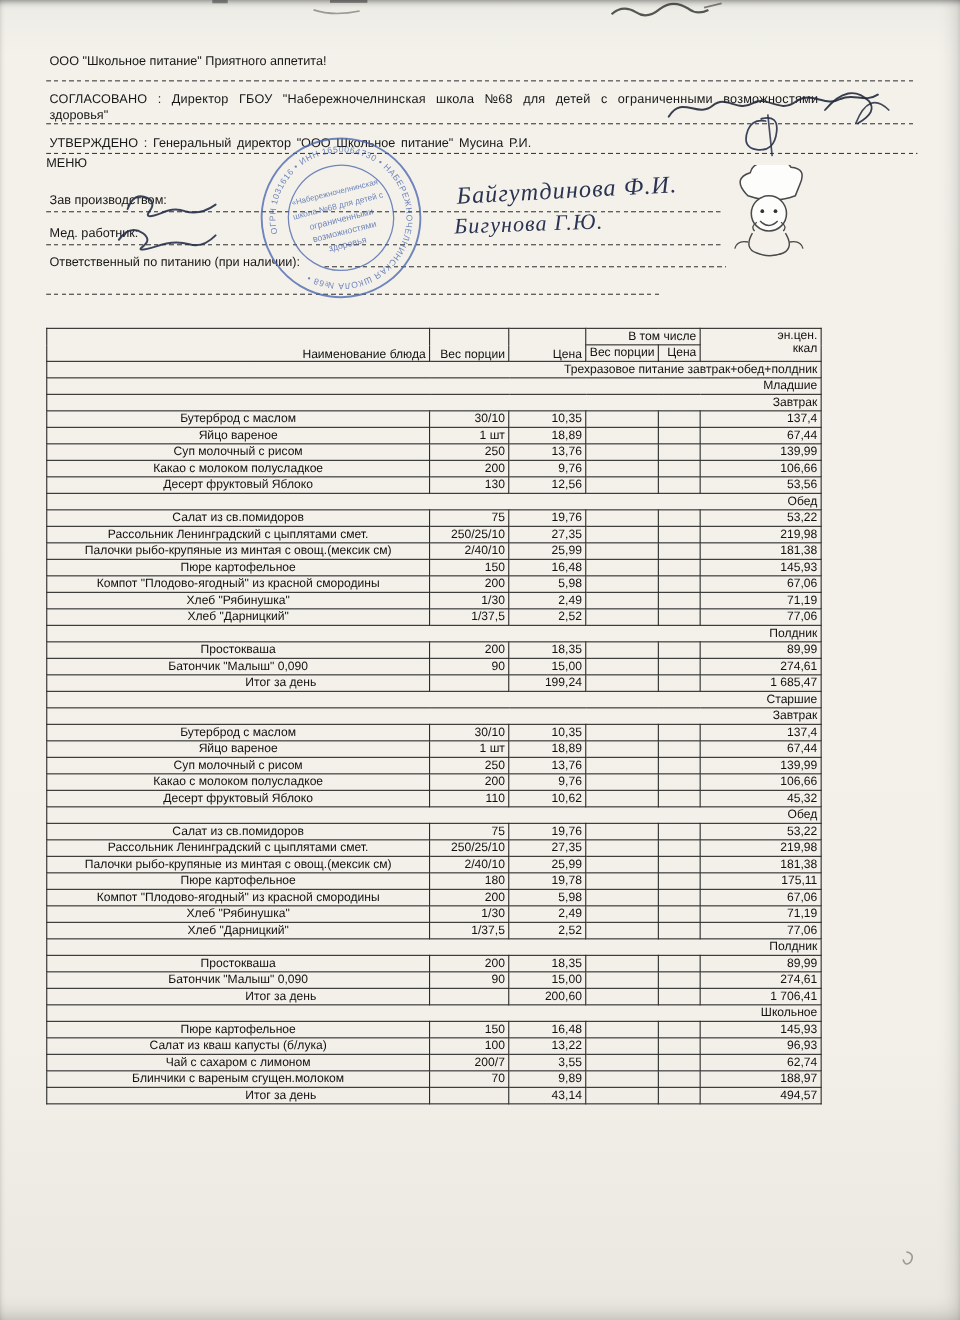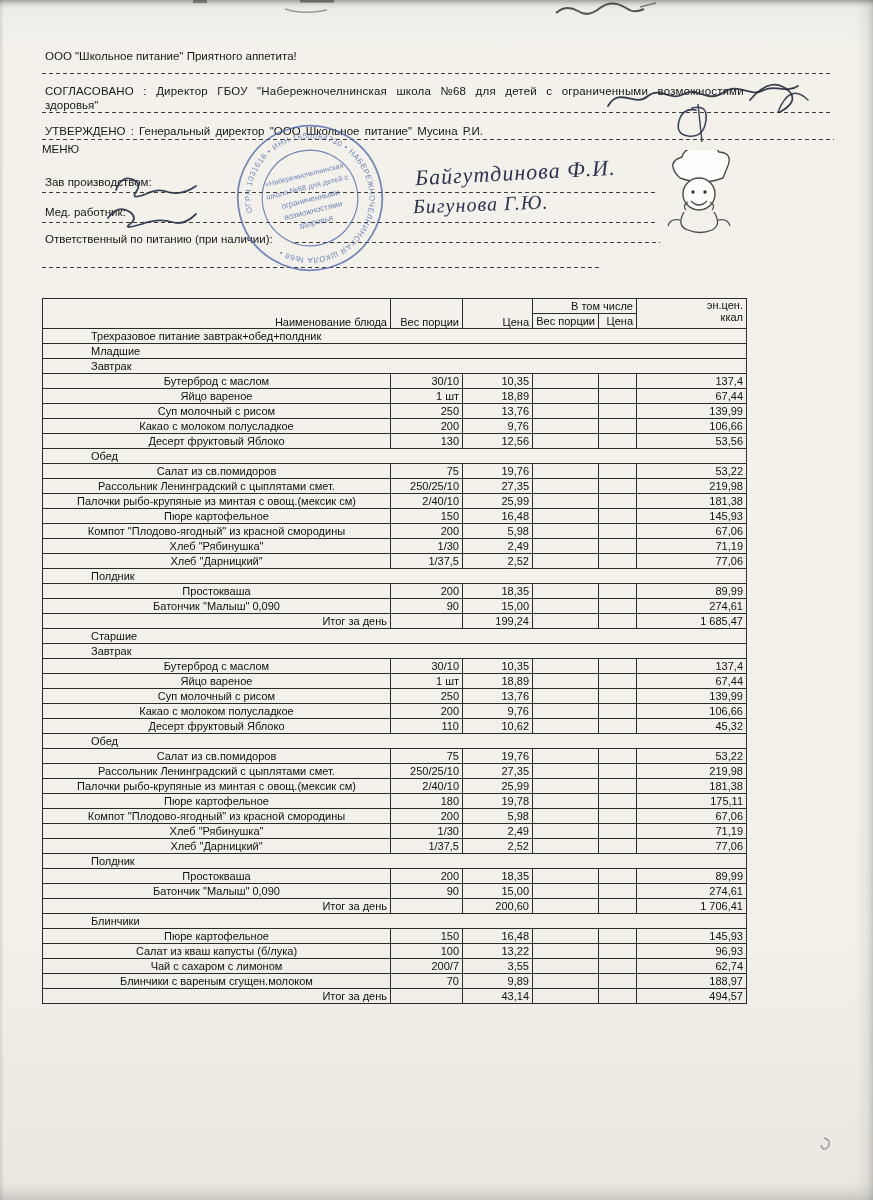--- a/index.html
+++ b/index.html
@@ -34,22 +34,22 @@
   }
   .menu-table th, .menu-table td {
     border:1px solid #2b2b2b; padding:0 3px; height:15px; line-height:12px;
     font-weight:normal; white-space:nowrap; overflow:hidden; vertical-align:middle;
   }
   .menu-table th { text-align:right; }
   .menu-table th.vbot { vertical-align:bottom; }
   .menu-table th.vtop { vertical-align:top; line-height:12px;margin-left:10px; }
   .menu-table td.name { text-align:center; }
   .menu-table td.num { text-align:right; }
-  .menu-table td.sec { text-align:left;padding-left:48px; }
-  .menu-table td.total-name { text-align:right; padding-left:180px;margin-top:17px; }
+  .menu-table td.sec { text-align:right;padding-left:48px; }
+  .menu-table td.total-name { text-align:left; padding-left:180px;margin-top:17px; }
 </style>
 </head>
 <body>
 
 <div class="scan">
 
   <svg class="ink" style="left:0;top:0;width:873px;height:30px" viewBox="0 0 873 30">
     <rect x="193" y="0" width="14" height="3" fill="#2d2d2d" opacity=".5"></rect>
     <rect x="300" y="0" width="34" height="2.6" fill="#222" opacity=".5"></rect>
     <path d="M285,9 q18,6 42,1" stroke="#555" stroke-width="1.5" fill="none" opacity=".55"></path>
@@ -415,21 +415,21 @@
         </tr>
         <tr>
           <td class="name total-name">Итог за день</td>
           <td class="num"></td>
           <td class="num">200,60</td>
           <td class="num"></td>
           <td class="num"></td>
           <td class="num">1 706,41</td>
         </tr>
         <tr>
-          <td class="sec" colspan="6">Блинчики</td>
+          <td class="sec" colspan="6">Школьное</td>
         </tr>
         <tr>
           <td class="name">Пюре картофельное</td>
           <td class="num">150</td>
           <td class="num">16,48</td>
           <td class="num"></td>
           <td class="num"></td>
           <td class="num">145,93</td>
         </tr>
         <tr>

